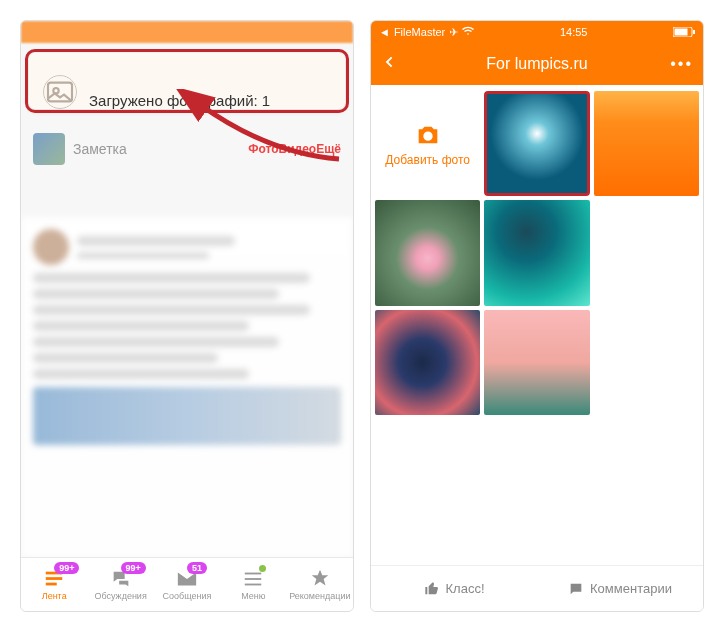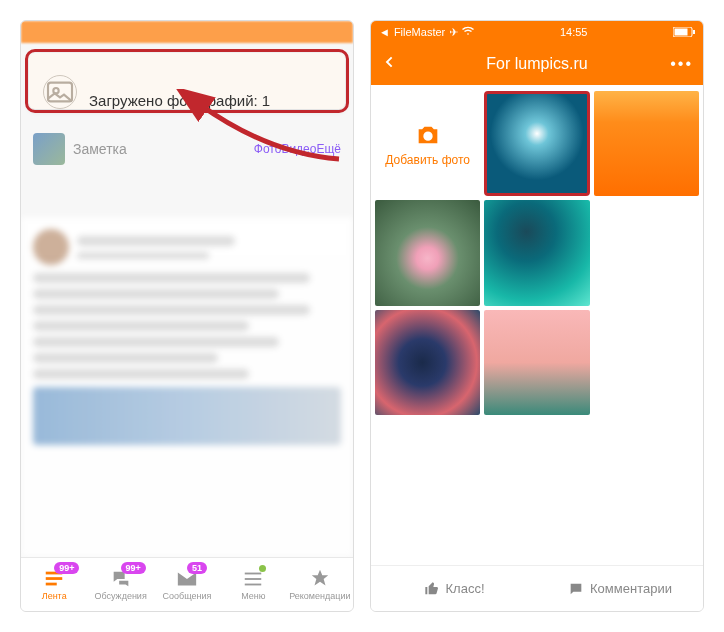--- a/index.html
+++ b/index.html
@@ -11,21 +11,21 @@
   
   .left .sys-bar { height: 22px; background: linear-gradient(#ff7a00,#ff7a00); filter: blur(1px); opacity:.7;}
   .notif-wrap { position: absolute; top: 32px; left: 8px; right: 8px; height: 56px; z-index: 20; }
   .notif { background: #fdf8f2; border-radius: 6px; height: 100%; display: flex; align-items: flex-end; padding: 0 14px; box-shadow: 0 2px 6px rgba(0,0,0,.12); }
   .notif-highlight { position:absolute; inset:-4px; border:3px solid #c1272d; border-radius:10px; pointer-events:none; }
   .notif .iconcirc { width: 34px; height: 34px; border-radius: 50%; border: 1px solid #cfc7bd; display:flex; align-items:center; justify-content:center; margin-right: 12px; color:#b8ada0;}
   .notif .txt { font-size: 15px; color: #333; }
   .compose-row { position:absolute; top:108px; left:0; right:0; height:40px; display:flex; align-items:center; padding:0 12px; filter: blur(0.3px);}
   .compose-row .ava { width:32px; height:32px; border-radius:4px; background:linear-gradient(135deg,#7aa0c8,#9bb89b); margin-right:8px;}
   .compose-row .placeholder { color:#999; font-size:14px; flex:1;}
-  .compose-row .act { color:#8b5cf6; font-size:12px; }
+  .compose-row .act { color:#ef4444; font-size:12px; font-weight:bold;}
   .pillrow { position:absolute; top:160px; left:0; right:0; display:flex; justify-content:center;}
   .pill { background:#fff; border:1px solid #ddd; border-radius:16px; padding:4px 14px; font-size:13px; color:#666;}
   .feed { position:absolute; top:196px; left:0; right:0; bottom:54px; background:#fff; padding:12px; filter: blur(3px); opacity:.9;}
   .feed .hdr { display:flex; align-items:center; gap:8px; margin-bottom:8px;}
   .feed .hdr .ava2 { width:36px; height:36px; border-radius:50%; background:#c8a890;}
   .feed .line { height:10px; background:#d9d9d9; border-radius:5px; margin:6px 0;}
   .feed .line.w70{width:70%}.feed .line.w90{width:90%}.feed .line.w60{width:60%}.feed .line.w80{width:80%}.feed .line.w50{width:50%}
   .feed .imgbar { height:58px; background:linear-gradient(90deg,#8fb3d6,#b0c8e0,#d0d8e0); border-radius:4px; margin-top:8px;}
   .tabbar { position:absolute; bottom:0; left:0; right:0; height:54px; background:#fff; border-top:1px solid #e8e8e8; display:flex;}
   .tab { flex:1; display:flex; flex-direction:column; align-items:center; justify-content:center; font-size:9px; color:#999; position:relative;}

